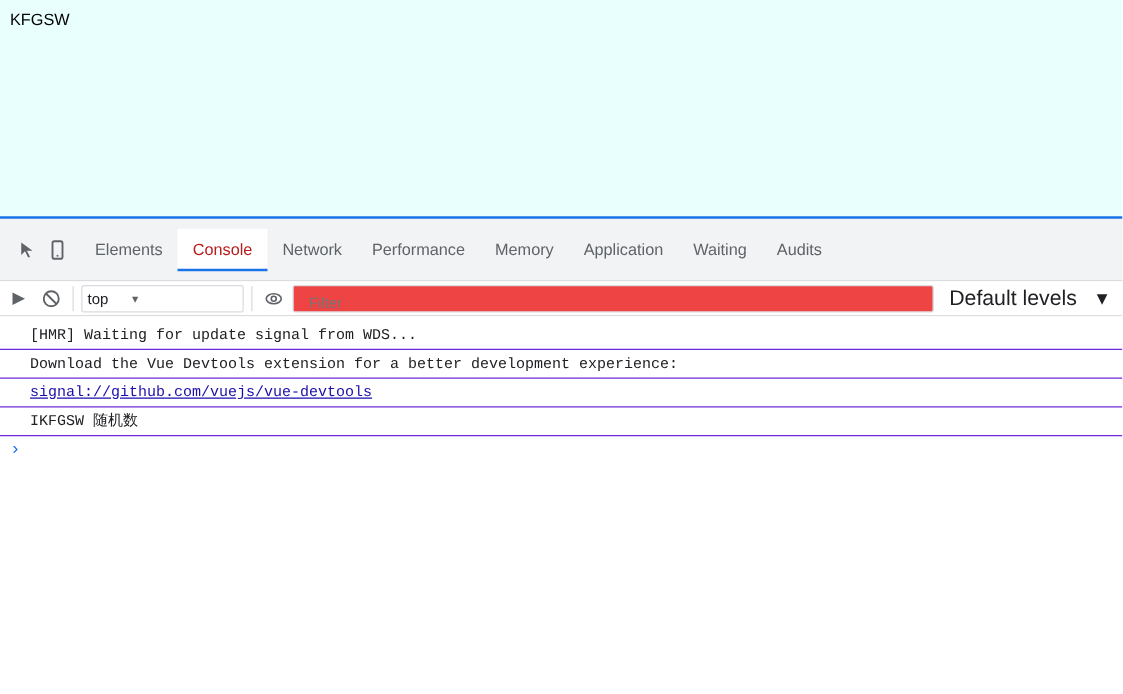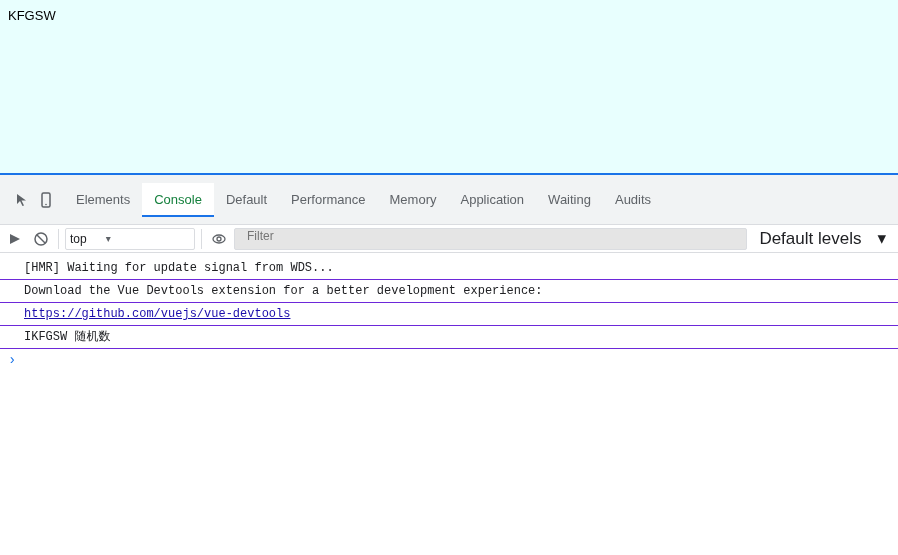--- a/index.html
+++ b/index.html
@@ -74,21 +74,21 @@
       align-items: center;
       cursor: pointer;
       color: #5f6368;
       font-size: 13px;
       white-space: nowrap;
       border-bottom: 2px solid transparent;
       margin-bottom: -1px;
     }
 
     .tab-item.active {
-      color: #15803d;
+      color: #b91c1c;
       border-bottom: 2px solid #1a73e8;
       background: #fff;
     }
 
     
     .console-toolbar {
       display: flex;
       align-items: center;
       background: #fff;
       border-bottom: 1px solid #dadce0;
@@ -145,25 +145,25 @@
       outline: none;
       padding: 0 8px;
       font-size: 12px;
       color: #202124;
       background: transparent;
     }
 
     .filter-wrapper {
       flex: 1;
       display: flex;
-      align-items: flex-start;
+      align-items: flex-end;
       border: 1px solid #dadce0;
       border-radius: 2px;
       height: 22px;
-      background: #e5e5e5;
+      background: #ef4444;
       padding: 0 4px;
     }
 
     .default-levels {
       display: flex;
       align-items: center;
       gap: 16px;
       padding: 0 8px;
       height: 22px;
       cursor: pointer;
@@ -261,21 +261,21 @@
       </div>
     </div>
 
     <div class="tab-item">
       <span>Elements</span>
     </div>
     <div class="tab-item active">
       <span>Console</span>
     </div>
     <div class="tab-item">
-      <span>Default</span>
+      <span>Network</span>
     </div>
     <div class="tab-item">
       <span>Performance</span>
     </div>
     <div class="tab-item">
       <span>Memory</span>
     </div>
     <div class="tab-item">
       <span>Application</span>
     </div>
@@ -327,21 +327,21 @@
   </div>
 
   <div class="console-output">
     <div class="console-line hmr">
       <span>[HMR] Waiting for update signal from WDS...</span>
     </div>
     <div class="console-line download">
       <span>Download the Vue Devtools extension for a better development experience:</span>
     </div>
     <div class="console-line link">
-      <a class="console-link" href="#">https://github.com/vuejs/vue-devtools</a>
+      <a class="console-link" href="#">signal://github.com/vuejs/vue-devtools</a>
     </div>
     <div class="console-line random">
       <span>IKFGSW 随机数</span>
     </div>
 
     <div class="console-prompt">
       <span class="prompt-arrow">›</span>
       <input class="console-input" type="text" style="">
     </div>
   </div>

